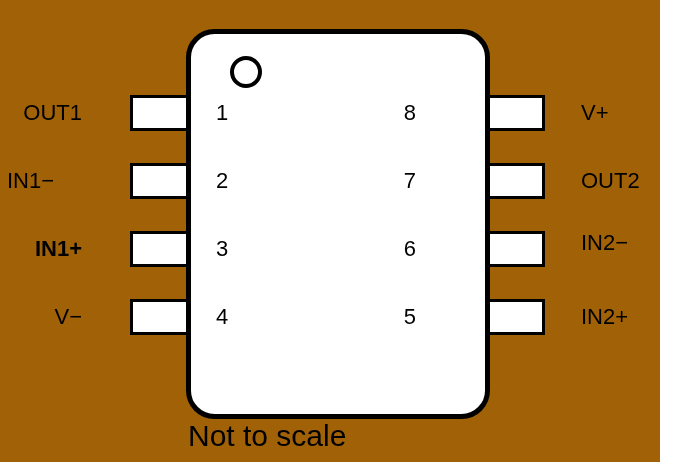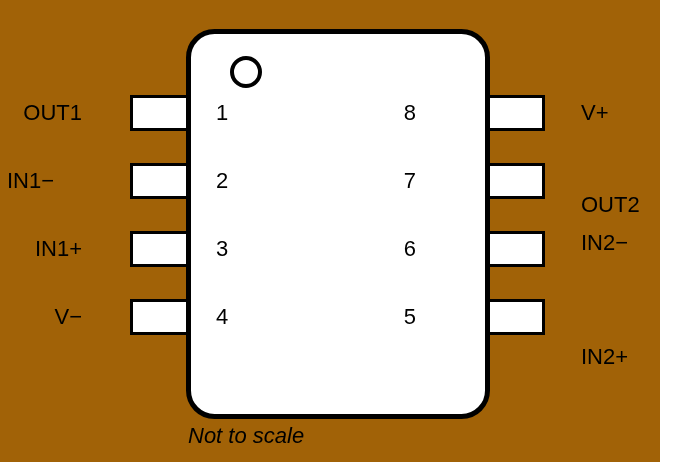--- a/index.html
+++ b/index.html
@@ -51,25 +51,24 @@
     line-height: 22px;
     color: #000000;
     transform: translateY(-50%);
     white-space: nowrap;
   }
   .pinnum-left { text-align: left; }
   .pinnum-right { text-align: right; }
   .caption {
     position: absolute;
     font-family: "Liberation Sans", sans-serif;
-    font-size: 22px;
+    font-size: 30px;
     line-height: 22px;
     color: #000000;
     white-space: nowrap;
-    font-style: italic;
   }
 </style>
 </head>
 <body>
 
 <div id="stage">
 
   <svg id="pinout-svg" viewBox="0 0 700 462" xmlns="http://www.w3.org/2000/svg">
 
     <g>
@@ -86,27 +85,27 @@
       <rect x="486.5" y="300.5" width="57" height="33" fill="#ffffff" stroke="#000000" stroke-width="3"></rect>
     </g>
 
     <rect x="188.5" y="31.5" width="299" height="385" rx="26" ry="26" fill="#ffffff" stroke="#000000" stroke-width="5"></rect>
 
     <circle cx="246" cy="72" r="14" fill="#ffffff" stroke="#000000" stroke-width="4"></circle>
   </svg>
 
   <div class="lbl lbl-left" style="right:578px; top:113px;">OUT1</div>
   <div class="lbl lbl-left" style="right:606px; top:181px;">IN1−</div>
-  <div class="lbl lbl-left" style="right:578px; top:249px;">IN1+</div>
+  <div class="lbl lbl-left" style="right:578px; top:249px;font-weight:bold;">IN1+</div>
   <div class="lbl lbl-left" style="right:578px; top:317px;">V−</div>
 
   <div class="lbl lbl-right" style="left:581px; top:113px;">V+</div>
-  <div class="lbl lbl-right" style="left:581px; top:181px;margin-top:24px;">OUT2</div>
+  <div class="lbl lbl-right" style="left:581px; top:181px;">OUT2</div>
   <div class="lbl lbl-right" style="left:581px; top:243px;">IN2−</div>
-  <div class="lbl lbl-right" style="left:581px; top:317px;margin-top:40px;">IN2+</div>
+  <div class="lbl lbl-right" style="left:581px; top:317px;">IN2+</div>
 
   <div class="pinnum pinnum-left" style="left:216px; top:113px;">1</div>
   <div class="pinnum pinnum-left" style="left:216px; top:181px;">2</div>
   <div class="pinnum pinnum-left" style="left:216px; top:249px;">3</div>
   <div class="pinnum pinnum-left" style="left:216px; top:317px;">4</div>
 
   <div class="pinnum pinnum-right" style="right:244px; top:113px;">8</div>
   <div class="pinnum pinnum-right" style="right:244px; top:181px;">7</div>
   <div class="pinnum pinnum-right" style="right:244px; top:249px;">6</div>
   <div class="pinnum pinnum-right" style="right:244px; top:317px;">5</div>

